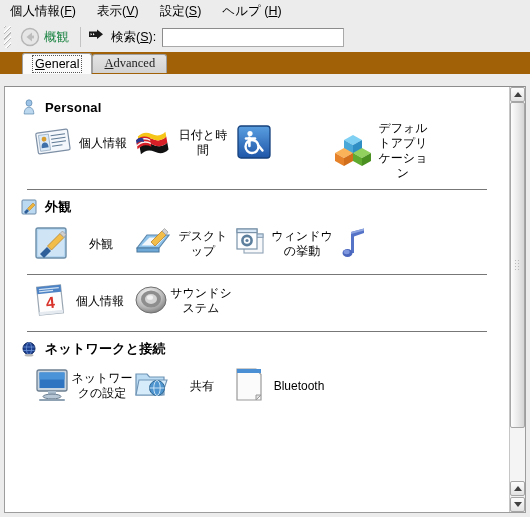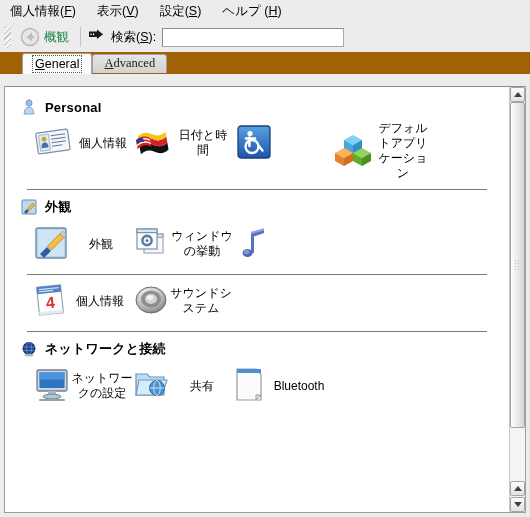--- a/index.html
+++ b/index.html
@@ -404,20 +404,32 @@
                   <rect x="5" y="5" width="26" height="26" rx="1" fill="#cfe5f6"></rect>
                   <path d="M7 29 L14 22 L18 26 L11 33 Z" fill="#2f5f98"></path>
                   <path d="M14.5 21 L27 8.5 L31 12.5 L18.5 25 Z" fill="#f2bd48" stroke="#b7832a" stroke-width=".8"></path>
                   <path d="M27 8.5 L29.5 6 L33 9.5 L31 12.5 Z" fill="#cfcfcf" stroke="#9a9a9a" stroke-width=".7"></path>
                 </svg>
               </span>
               <span class="item-label">外観</span>
             </div>
             <div class="item">
               <span class="item-icon">
+                <svg width="40" height="34" viewBox="0 0 40 34">
+                  <path d="M4 22 L14 9 L36 9 L26 22 Z" fill="#8fc3ea" stroke="#5c87ac" stroke-width="1.2"></path>
+                  <path d="M8.5 19.5 L16.5 11.5 L31.5 11.5 L24 19.5 Z" fill="#f2f7fb"></path>
+                  <path d="M4 22 L26 22 L26 26 L4 26 Z" fill="#6da8d6" stroke="#4d7ba0" stroke-width="1.1"></path>
+                  <path d="M18 16 L29 5 L33 9 L22 20 Z" fill="#f2bd48" stroke="#b7832a" stroke-width=".8"></path>
+                  <path d="M29 5 L31.5 2.5 L35 6 L33 9 Z" fill="#d3d3d3" stroke="#9a9a9a" stroke-width=".7"></path>
+                </svg>
+              </span>
+              <span class="item-label">デスクトップ</span>
+            </div>
+            <div class="item">
+              <span class="item-icon">
                 <svg width="38" height="34" viewBox="0 0 38 34">
                   <rect x="11" y="8" width="19" height="19" fill="#f6f8fa" stroke="#8fa3b6" stroke-width="1.1"></rect>
                   <rect x="11" y="8" width="19" height="3.4" fill="#cddff0" stroke="#8fa3b6" stroke-width="1.1"></rect>
                   <rect x="4" y="3" width="20" height="20" fill="#fbfdff" stroke="#7b93a9" stroke-width="1.2"></rect>
                   <rect x="4" y="3" width="20" height="3.6" fill="#d7e7f6" stroke="#7b93a9" stroke-width="1.2"></rect>
                   <g fill="#5d7f9e">
                     <circle cx="14" cy="14.5" r="4.6" fill="none" stroke="#5d7f9e" stroke-width="2.6"></circle>
                     <circle cx="14" cy="14.5" r="1.6"></circle>
                   </g>
                 </svg>

